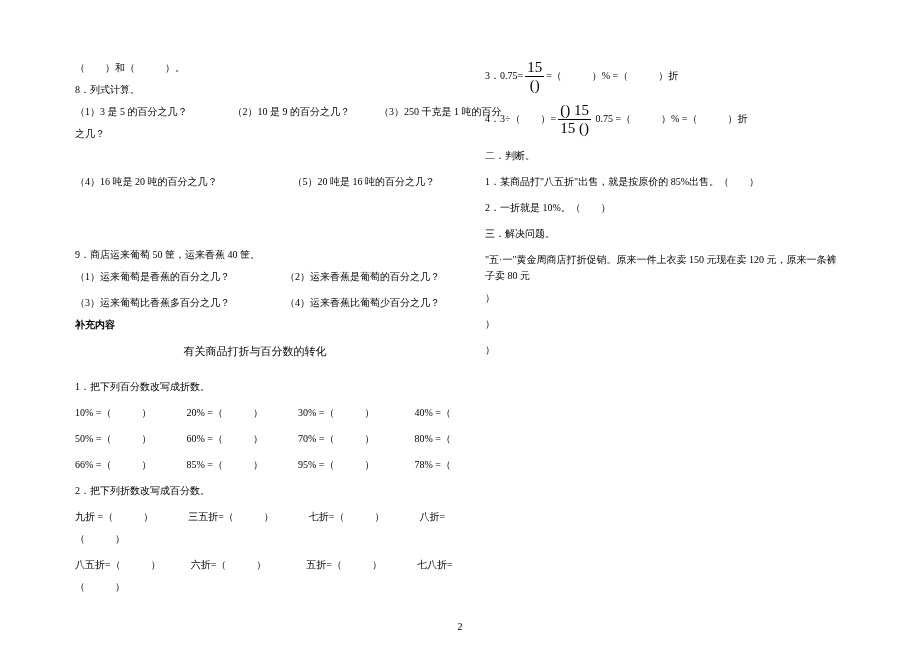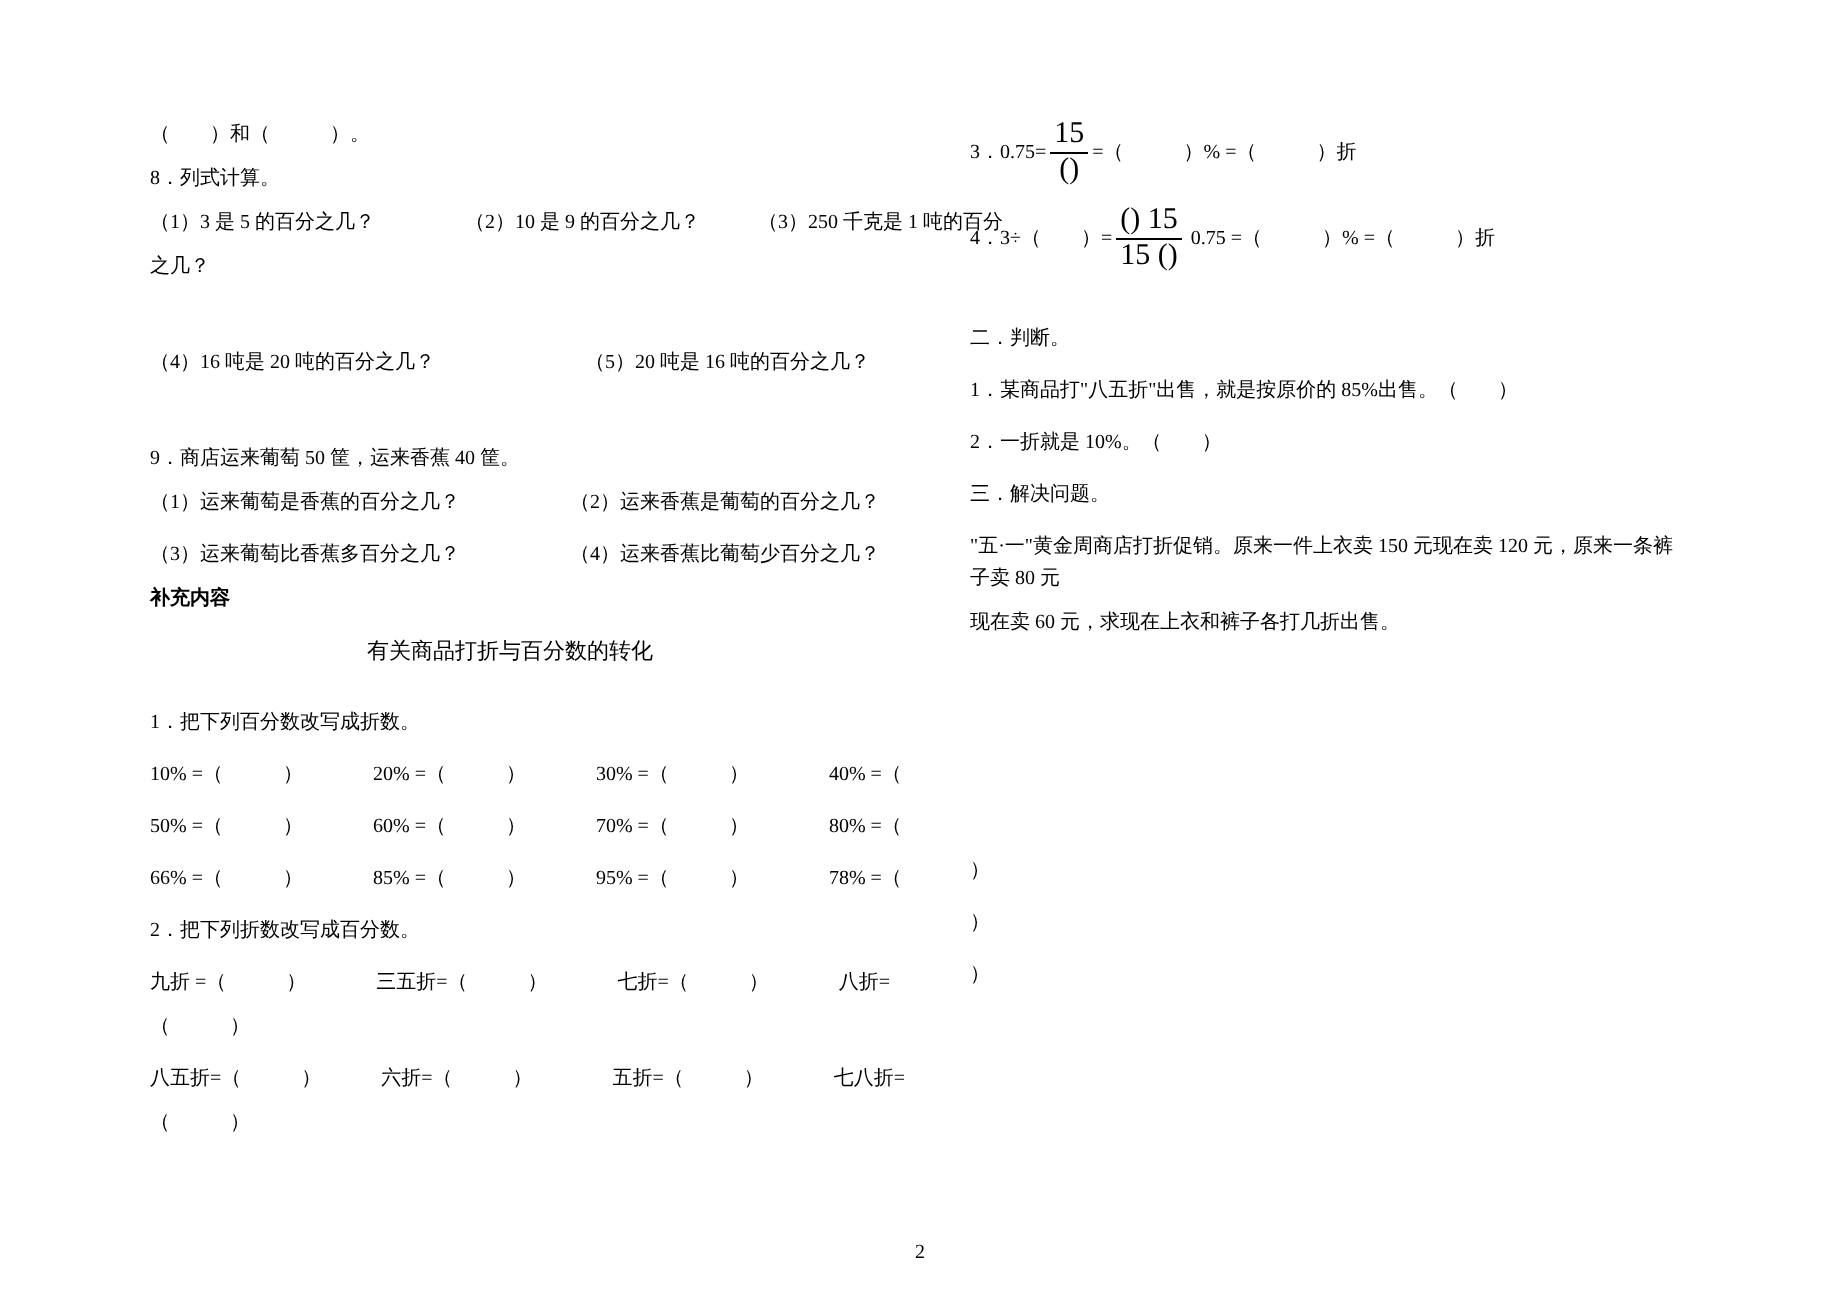--- a/index.html
+++ b/index.html
@@ -78,21 +78,21 @@
   <div class="line-tight">8．列式计算。</div>
   <div class="line-tight">
     <span>（1）3 是 5 的百分之几？</span>
     <span class="gap" style="width:40px"></span>
     <span>（2）10 是 9 的百分之几？</span>
     <span class="gap" style="width:24px"></span>
     <span>（3）250 千克是 1 吨的百分</span>
   </div>
   <div class="line" style="margin-bottom:32px">之几？</div>
 
-  <div class="line" style="margin-bottom:32px">
+  <div class="line" style="margin-bottom:57px">
     <span>（4）16 吨是 20 吨的百分之几？</span>
     <span class="gap" style="width:70px"></span>
     <span>（5）20 吨是 16 吨的百分之几？</span>
   </div>
 
   <div class="line-tight">9．商店运来葡萄 50 筐，运来香蕉 40 筐。</div>
   <div class="line">
     <span>（1）运来葡萄是香蕉的百分之几？</span>
     <span class="gap" style="width:50px"></span>
     <span>（2）运来香蕉是葡萄的百分之几？</span>
@@ -157,35 +157,34 @@
   </div>
   <div class="line">（　　　）</div>
 
   <div class="line">
     <span>3．0.75=</span><span class="frac">
         <span class="num">15</span>
         <span class="den">()</span>
       </span><span>=（　　　）% =（　　　）折</span>
   </div>
 
-  <div class="line" style="margin-bottom:26px">
+  <div class="line" style="margin-bottom:12px">
     <span>4．3÷（　　）=</span><span class="frac">
         <span class="num">() 15</span>
         <span class="den">15 ()</span>
       </span>
     <span>0.75 =（　　　）% =（　　　）折</span>
   </div>
 
   <div class="line">二．判断。</div>
   <div class="line">1．某商品打"八五折"出售，就是按原价的 85%出售。（　　）</div>
   <div class="line">2．一折就是 10%。（　　）</div>
 
   <div class="line">三．解决问题。</div>
   <div class="line-tight" style="white-space:normal">"五·一"黄金周商店打折促销。原来一件上衣卖 150 元现在卖 120 元，原来一条裤子卖 80 元</div>
-  <div class="line" style="margin-bottom:108px">现在卖 60 元，求现在上衣和裤子各打几折出售。</div>
 
   <div class="line">）</div>
   <div class="line">）</div>
   <div class="line">）</div>
 
 </div>
 
 <div class="page-num">2</div>
 
 </body></html>

